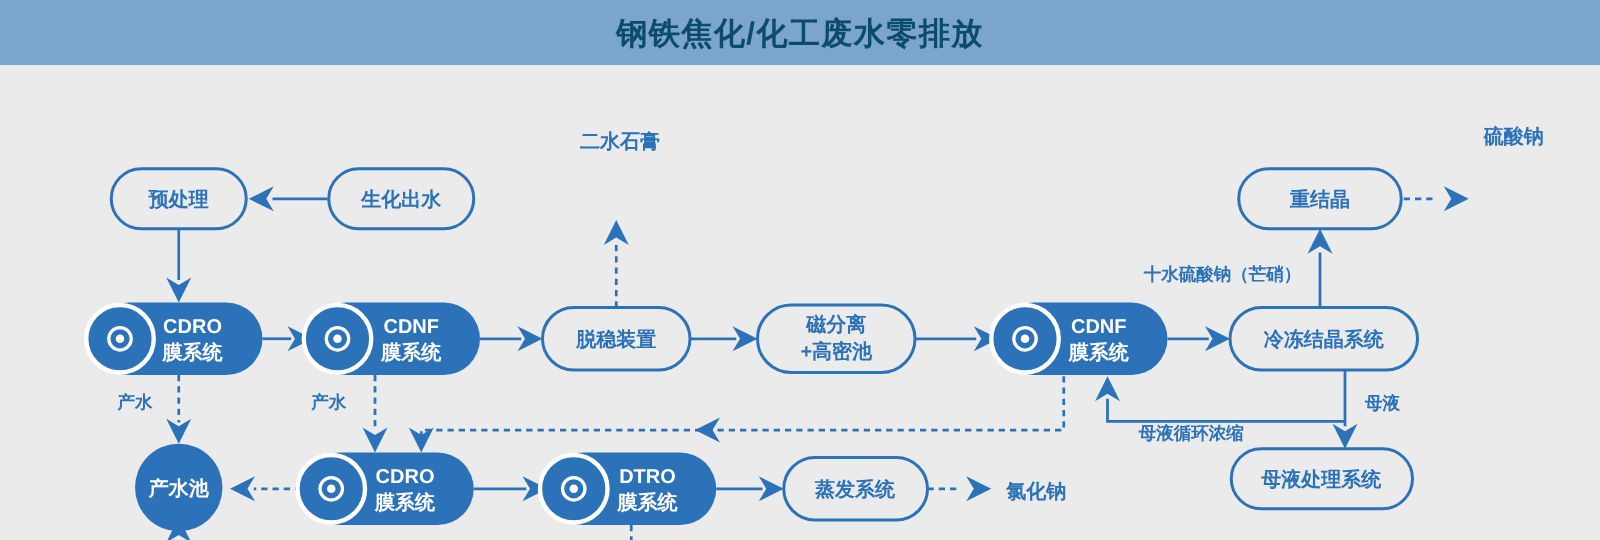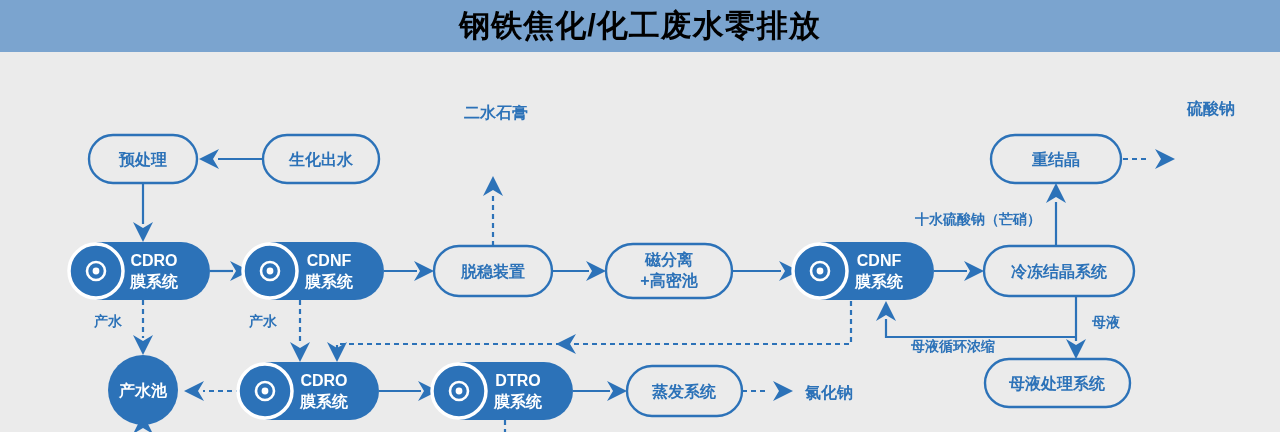--- a/index.html
+++ b/index.html
@@ -9,21 +9,21 @@
     font-family:"Liberation Sans","DejaVu Sans",sans-serif;
     overflow:hidden;
     position:relative;
   }
   #header{
     position:absolute;left:0;top:0;width:1280px;height:52px;
     background:#7ba4cf;
     display:flex;align-items:center;justify-content:center;
   }
   #header-title{
-    color:#000000;font-size:31px;font-weight:bold;letter-spacing:1px;
+    color:#0c4a6e;font-size:25px;font-weight:bold;letter-spacing:1px;
     font-family:"Liberation Sans","DejaVu Sans",sans-serif;
   }
   #canvas{position:absolute;left:0;top:52px;width:1280px;height:380px;}
   svg{display:block;}
   .nd-fill-txt{fill:#ffffff;font-size:16px;font-weight:bold;font-family:"Liberation Sans","DejaVu Sans",sans-serif;}
   .nd-out-txt{fill:#2c72b8;font-size:16px;font-weight:bold;font-family:"Liberation Sans","DejaVu Sans",sans-serif;}
   .edge-lbl{fill:#2c72b8;font-size:14px;font-weight:bold;font-family:"Liberation Sans","DejaVu Sans",sans-serif;}
   .term-lbl{fill:#2c72b8;font-size:16px;font-weight:bold;font-family:"Liberation Sans","DejaVu Sans",sans-serif;}
   .box-out{fill:#ebebeb;stroke:#2c72b8;stroke-width:2.4;}
   .box-fill{fill:#2c72b8;}

